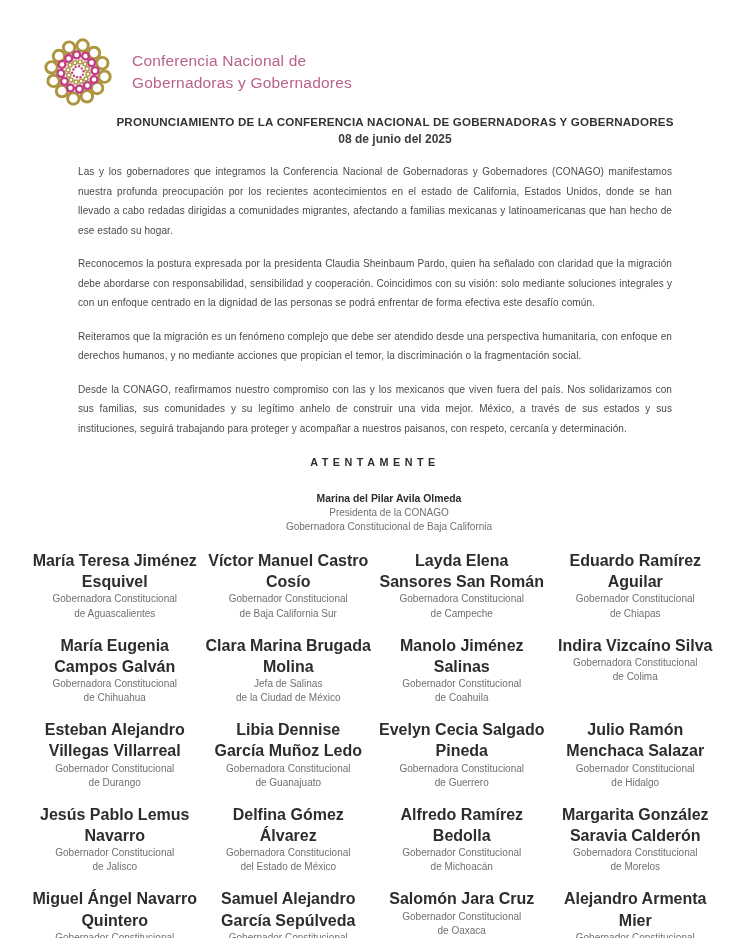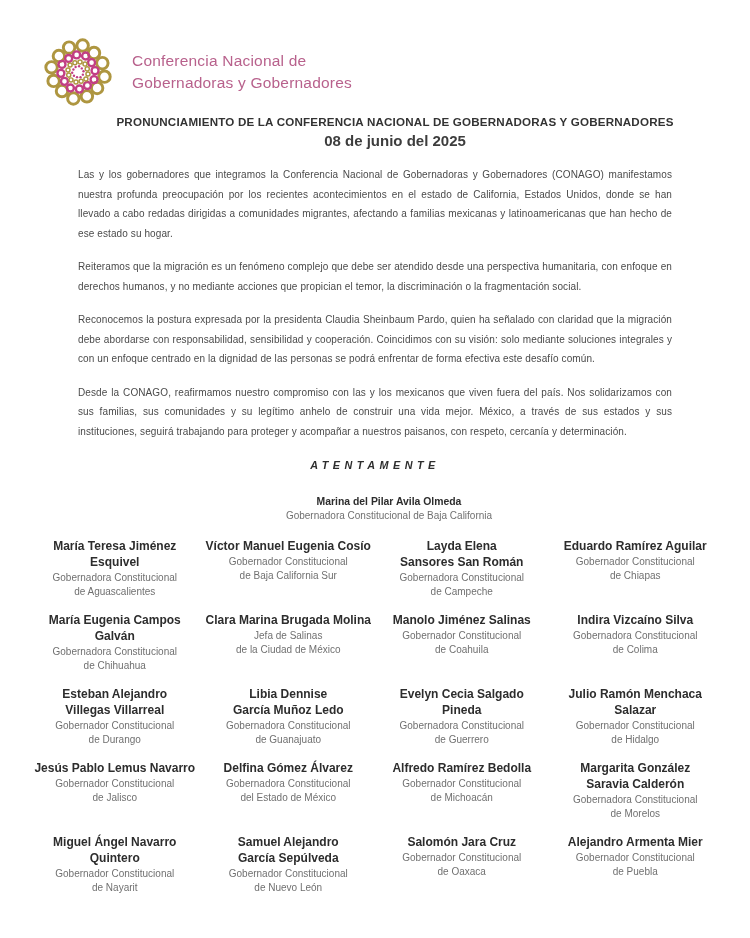--- a/index.html
+++ b/index.html
@@ -16,43 +16,43 @@
   .header { display:flex; align-items:flex-start; padding:14px 0 0 40px; }
   .logo { width:76px; height:74px; flex:0 0 auto; }
   .brand-text {
     margin-left:16px; padding-top:15px;
     color:#b8618c; font-size:15.5px; line-height:1.4; letter-spacing:.2px;
   }
 
   
   .title-block { text-align:center; margin-top:6px;padding-left:40px; }
   .doc-title { font-weight:bold; font-size:11.6px; color:#333; letter-spacing:.2px; }
-  .doc-date { font-weight:bold; font-size:15px; color:#3d3d3d; margin-top:4px; }
+  .doc-date { font-weight:bold; font-size:12px; color:#3d3d3d; margin-top:4px; }
 
   
   .body-text { margin:16px 78px 0 78px; }
   .body-text p {
     margin:0 0 14px 0;
     font-size:10px; line-height:1.95; text-align:justify;
     color:#4a4a4a; letter-spacing:.1px;
   }
 
   
   .closing {
     text-align:center; margin-top:18px;
-    font-weight:bold; font-size:10.8px; letter-spacing:4.5px; color:#2e2e2e;font-style:italic;
+    font-weight:bold; font-size:10.8px; letter-spacing:4.5px; color:#2e2e2e;
   }
 
   
   .president { text-align:center; margin-top:24px;padding-left:28px; }
   .president .sig-name { font-size:10.4px; }
   .president .sig-role { font-size:10px; }
 
   
-  .sig-name { font-weight:bold; font-size:12px; color:#2d2d2d; line-height:1.32; }
+  .sig-name { font-weight:bold; font-size:16px; color:#2d2d2d; line-height:1.32; }
   .sig-role { font-size:10px; color:#707070; line-height:1.42; }
 
   .sig-grid {
     width:686px; margin:16px auto 0;
     display:grid; grid-template-columns:repeat(4,1fr);
     column-gap:8px; row-gap:14px;
     text-align:center; align-items:start;
   }
   .sig-cell { }
 </style>
@@ -116,40 +116,41 @@
     </div>
   </div>
 
   <div class="title-block">
     <div class="doc-title">PRONUNCIAMIENTO DE LA CONFERENCIA NACIONAL DE GOBERNADORAS Y GOBERNADORES</div>
     <div class="doc-date">08 de junio del 2025</div>
   </div>
 
   <div class="body-text">
     <p>Las y los gobernadores que integramos la Conferencia Nacional de Gobernadoras y Gobernadores (CONAGO) manifestamos nuestra profunda preocupación por los recientes acontecimientos en el estado de California, Estados Unidos, donde se han llevado a cabo redadas dirigidas a comunidades migrantes, afectando a familias mexicanas y latinoamericanas que han hecho de ese estado su hogar.</p>
+    <p>Reconocemos la postura expresada por la presidenta Claudia Sheinbaum Pardo, quien ha señalado con claridad que la migración debe abordarse con responsabilidad, sensibilidad y cooperación. Coincidimos con su visión: solo mediante soluciones integrales y con un enfoque centrado en la dignidad de las personas se podrá enfrentar de forma efectiva este desafío común.</p>
     <p>Reiteramos que la migración es un fenómeno complejo que debe ser atendido desde una perspectiva humanitaria, con enfoque en derechos humanos, y no mediante acciones que propician el temor, la discriminación o la fragmentación social.</p>
-    <p>Reconocemos la postura expresada por la presidenta Claudia Sheinbaum Pardo, quien ha señalado con claridad que la migración debe abordarse con responsabilidad, sensibilidad y cooperación. Coincidimos con su visión: solo mediante soluciones integrales y con un enfoque centrado en la dignidad de las personas se podrá enfrentar de forma efectiva este desafío común.</p>
     <p>Desde la CONAGO, reafirmamos nuestro compromiso con las y los mexicanos que viven fuera del país. Nos solidarizamos con sus familias, sus comunidades y su legítimo anhelo de construir una vida mejor. México, a través de sus estados y sus instituciones, seguirá trabajando para proteger y acompañar a nuestros paisanos, con respeto, cercanía y determinación.</p>
   </div>
 
   <div class="closing">ATENTAMENTE</div>
 
   <div class="president">
     <div class="sig-name">Marina del Pilar Avila Olmeda</div>
+    <div class="sig-role">Presidenta de la CONAGO</div>
     <div class="sig-role">Gobernadora Constitucional de Baja California</div>
   </div>
 
   <div class="sig-grid" id="sig-grid">
       <div class="sig-cell">
         <div class="sig-name">María Teresa Jiménez Esquivel</div>
         <div class="sig-role">Gobernadora Constitucional</div>
         <div class="sig-role">de Aguascalientes</div>
       </div>
       <div class="sig-cell">
-        <div class="sig-name">Víctor Manuel Eugenia Cosío</div>
+        <div class="sig-name">Víctor Manuel Castro Cosío</div>
         <div class="sig-role">Gobernador Constitucional</div>
         <div class="sig-role">de Baja California Sur</div>
       </div>
       <div class="sig-cell">
         <div class="sig-name">Layda Elena<br>Sansores San Román</div>
         <div class="sig-role">Gobernadora Constitucional</div>
         <div class="sig-role">de Campeche</div>
       </div>
       <div class="sig-cell">
         <div class="sig-name">Eduardo Ramírez Aguilar</div>

